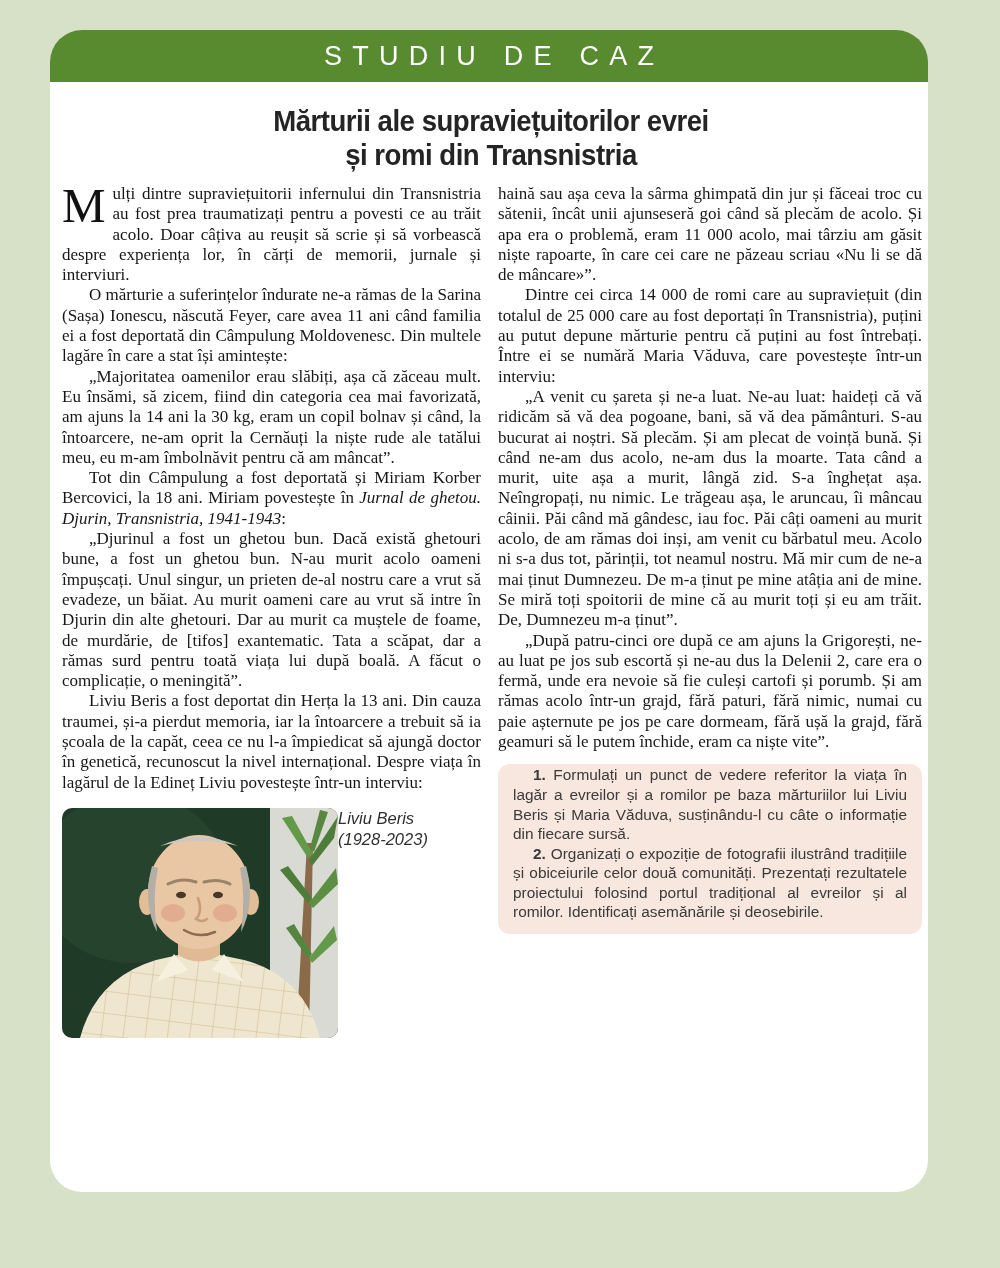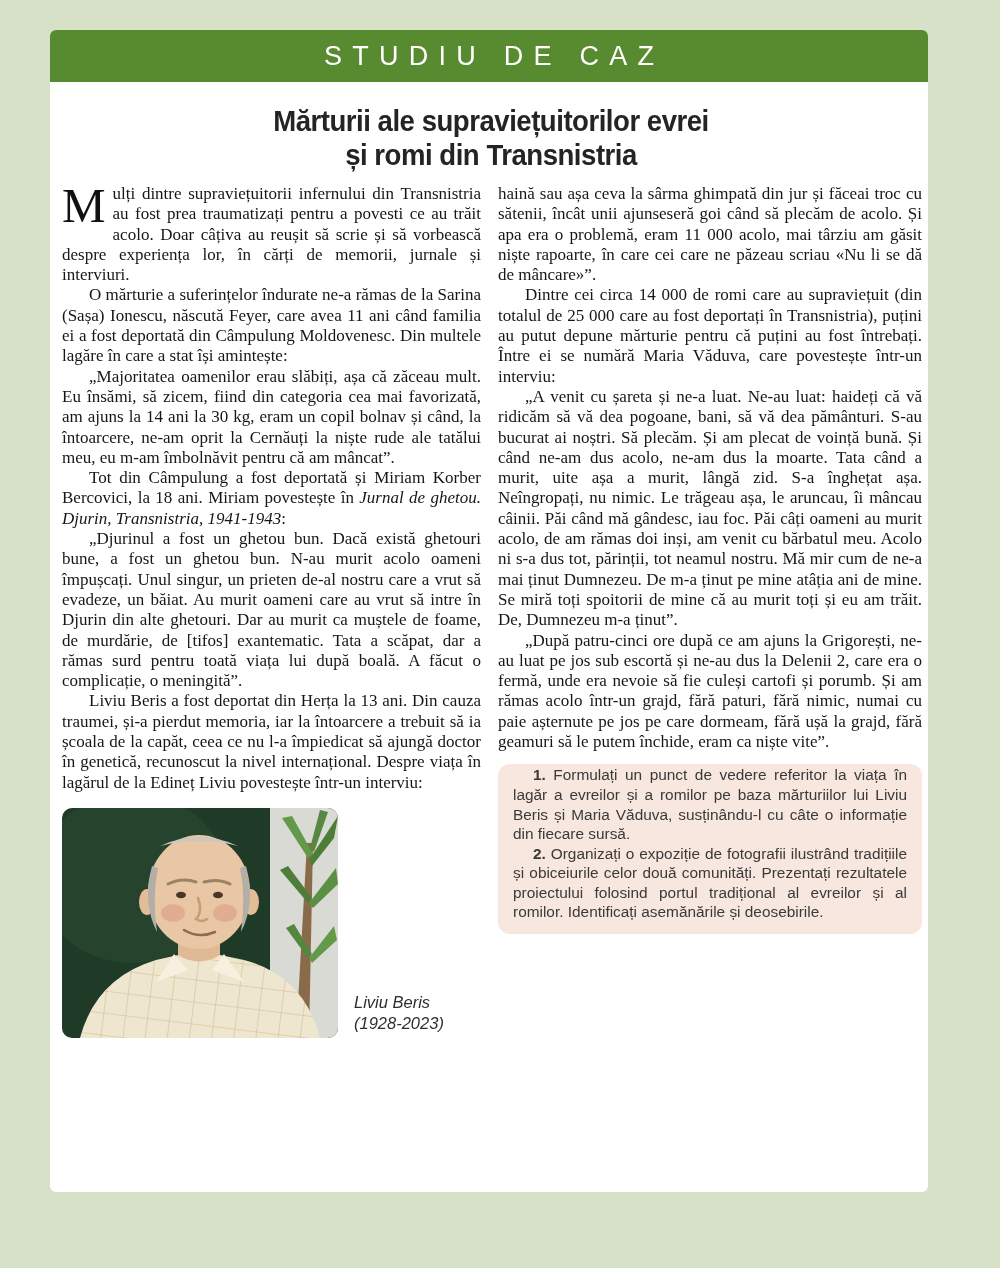--- a/index.html
+++ b/index.html
@@ -8,21 +8,21 @@
     background:#d6e1c8;
     font-family:"Liberation Serif", serif;
     overflow:hidden;
   }
   .page { position:relative; width:1000px; height:1268px; }
 
   .card {
     position:absolute; left:50px; top:30px;
     width:878px; height:1162px;
     background:#ffffff;
-    border-radius:6px;
+    border-radius:32px;
     overflow:hidden;
   }
   .band {
     height:52px;
     background:#588a2f;
     display:flex; align-items:center; justify-content:center;
   }
   .band-label {
     color:#ffffff;
     font-family:"Liberation Sans", sans-serif;
@@ -60,21 +60,21 @@
   .para.indent { text-indent:27px; }
   .dropcap {
     float:left;
     font-size:49px;
     line-height:39px;
     padding:2px 7px 0 0;
     color:#111111;
     font-weight:400;
   }
 
-  .figure-row { display:flex; align-items:flex-end; gap:16px; margin-top:15px; }
+  .figure-row { display:flex; gap:0; margin-top:15px; }
   svg.photo { display:block; border-radius:10px; }
   .caption {
     font-family:"Liberation Sans", sans-serif;
     font-style:italic;
     font-size:16.5px;
     line-height:21px;
     color:#2e2e2e;
     padding-bottom:4px;
     white-space:nowrap;
   }

